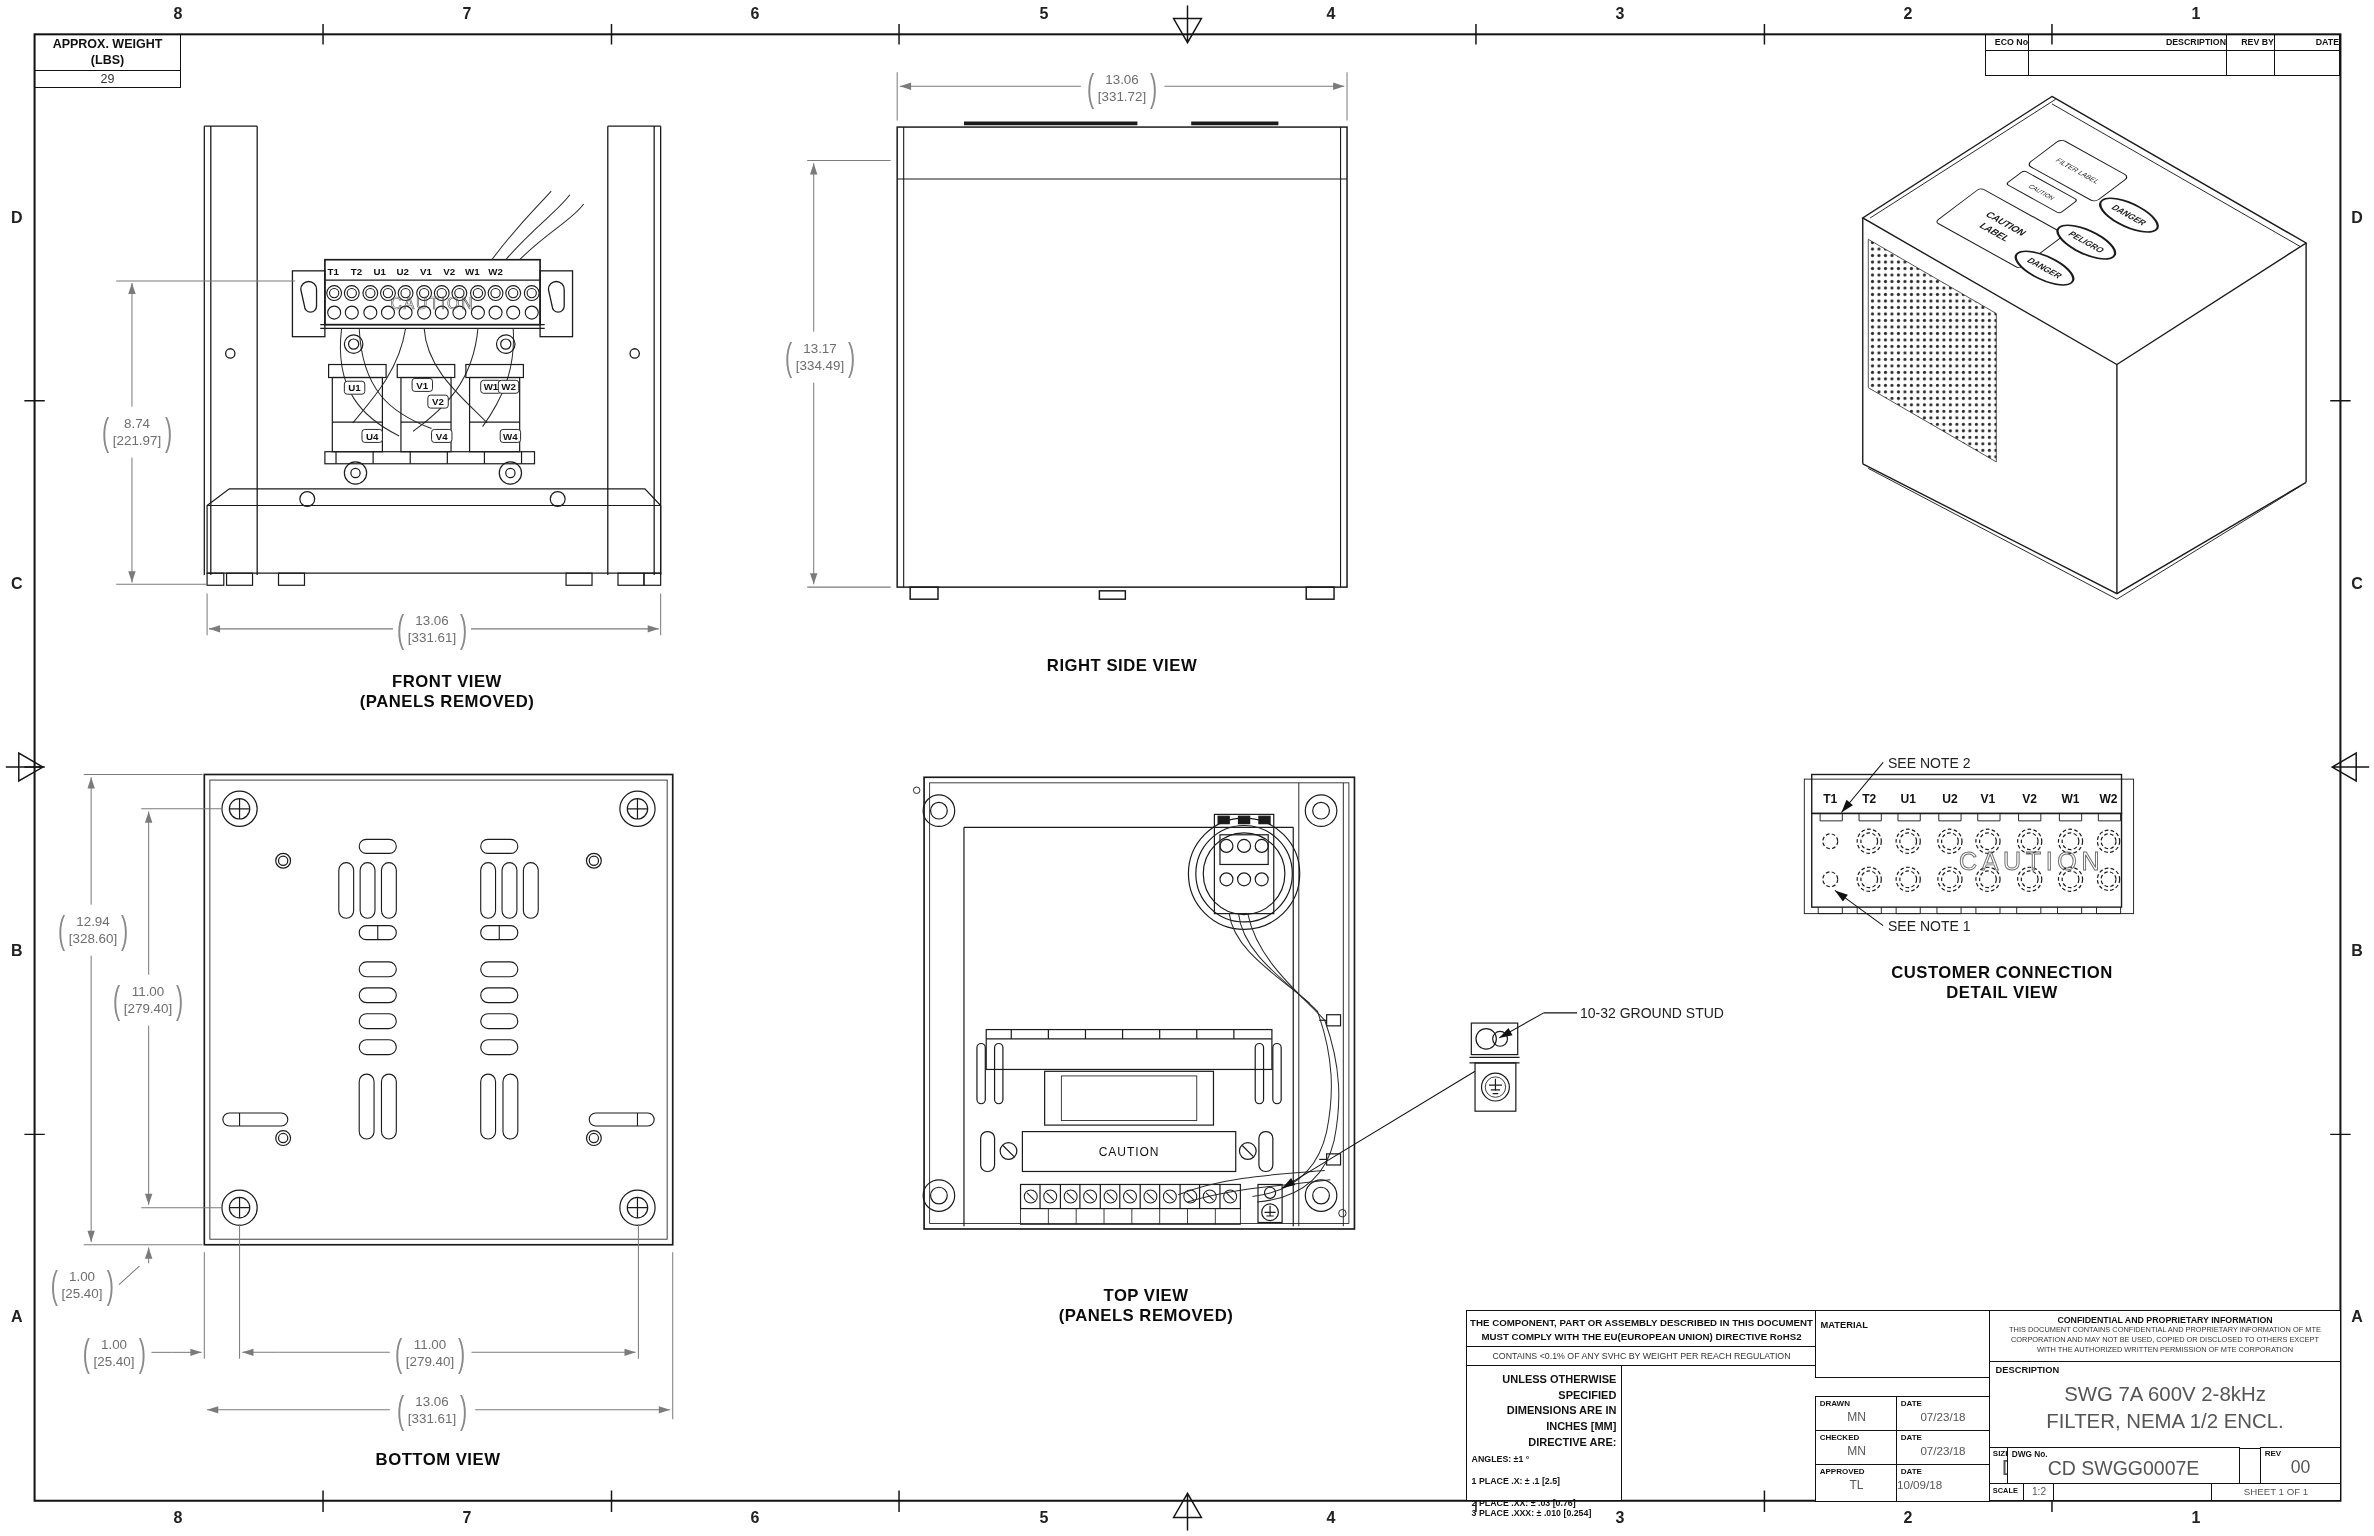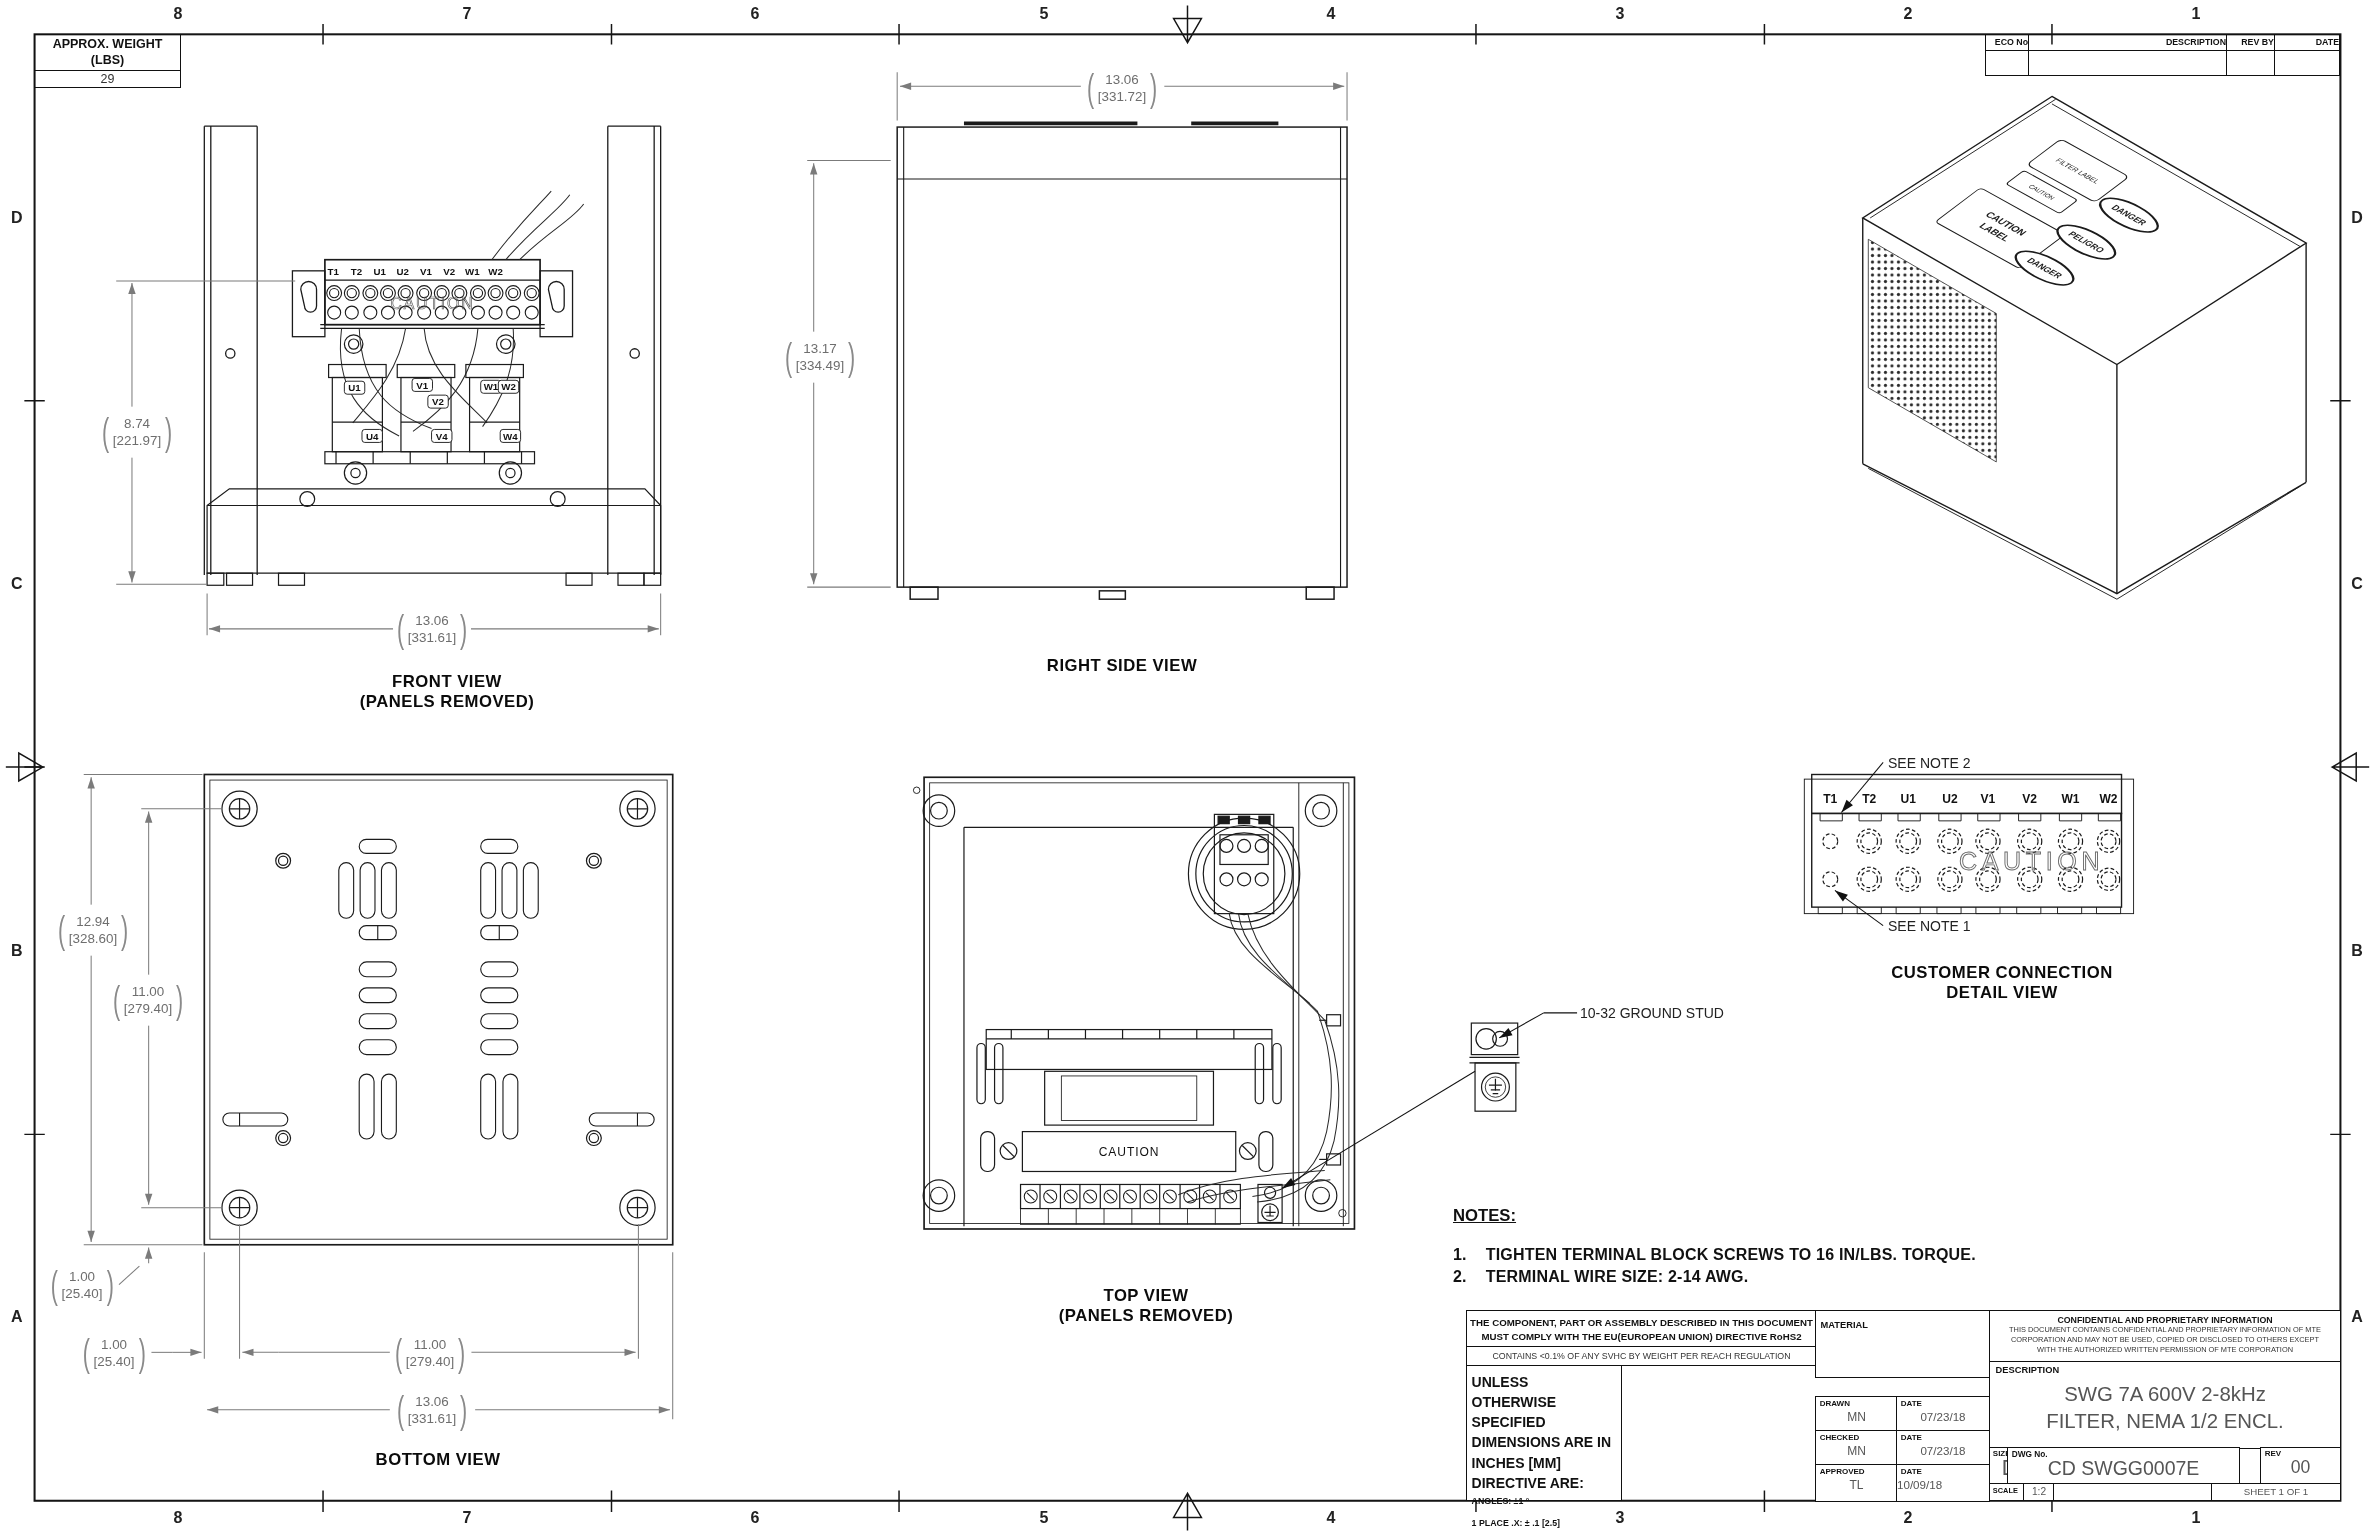--- a/index.html
+++ b/index.html
@@ -749,42 +749,31 @@
         <span>13.06</span>
         <span>[331.61]</span>
       </span>
       <span class="p">)</span>
 </div>
 
 <div class="callout" style="left:1580px;top:1005px;font-size:14px">10-32 GROUND STUD</div>
 <div class="callout" style="left:1888px;top:755px;font-size:14px">SEE NOTE 2</div>
 <div class="callout" style="left:1888px;top:918px;font-size:14px">SEE NOTE 1</div>
 
-<div class="abs" id="notes">
-  <div class="hdr">NOTES:</div>
-  <div class="nl">
-    <span class="n">1.</span>
-    <span>TIGHTEN TERMINAL BLOCK SCREWS TO 16 IN/LBS. TORQUE.</span>
-  </div>
-  <div class="nl">
-    <span class="n">2.</span>
-    <span>TERMINAL WIRE SIZE: 2-14 AWG.</span>
-  </div>
-</div>
 
 <div class="abs" id="tblock">
   <div class="cell" style="left:0;top:0;width:351px;height:37px;text-align:center;font-size:9.7px;font-weight:bold;line-height:1.5;padding-top:4.6px">
     <span>THE COMPONENT, PART OR ASSEMBLY DESCRIBED IN THIS DOCUMENT</span><br>
     <span>MUST COMPLY WITH THE EU(EUROPEAN UNION) DIRECTIVE RoHS2</span>
   </div>
   <div class="cell" style="left:0;top:36px;width:351px;height:20.4px;text-align:center;font-size:8.8px;line-height:18.6px;color:#333">
     <span>CONTAINS &lt;0.1% OF ANY SVHC BY WEIGHT PER REACH REGULATION</span>
   </div>
   <div class="cell" style="left:0;top:55px;width:156px;height:136px;padding:5.6px 4.6px;box-sizing:border-box">
-    <div style="text-align:left;font-size:14px;font-weight:bold;line-height:1.45">
+    <div style="text-align:right;font-size:11px;font-weight:bold;line-height:1.45">
       <span>UNLESS OTHERWISE SPECIFIED</span><br>
       <span>DIMENSIONS ARE IN INCHES [MM]</span><br>
       <span>DIRECTIVE ARE:</span>
     </div>
     <div style="font-size:8.8px;font-weight:bold;margin-top:3px">ANGLES: ±1 °</div>
     <div style="font-size:8.8px;font-weight:bold;margin-top:12px">1 PLACE .X: ± .1 [2.5]</div>
     <div style="font-size:8.8px;font-weight:bold;margin-top:12px">2 PLACE .XX: ± .03 [0.76]</div>
     <div style="font-size:8.8px;font-weight:bold;">3 PLACE .XXX: ± .010 [0.254]</div>
   </div>
   <div class="cell" style="left:349px;top:0;width:175px;height:68px;padding:2.8px 4.6px;box-sizing:border-box">

